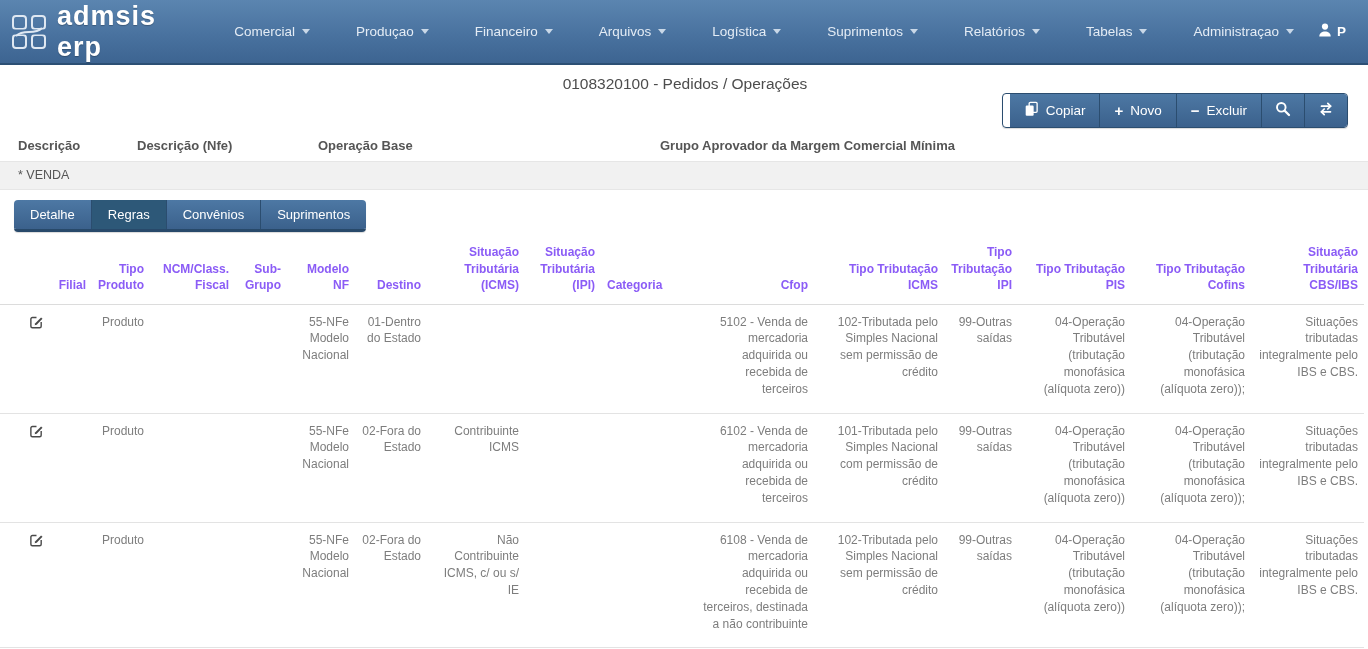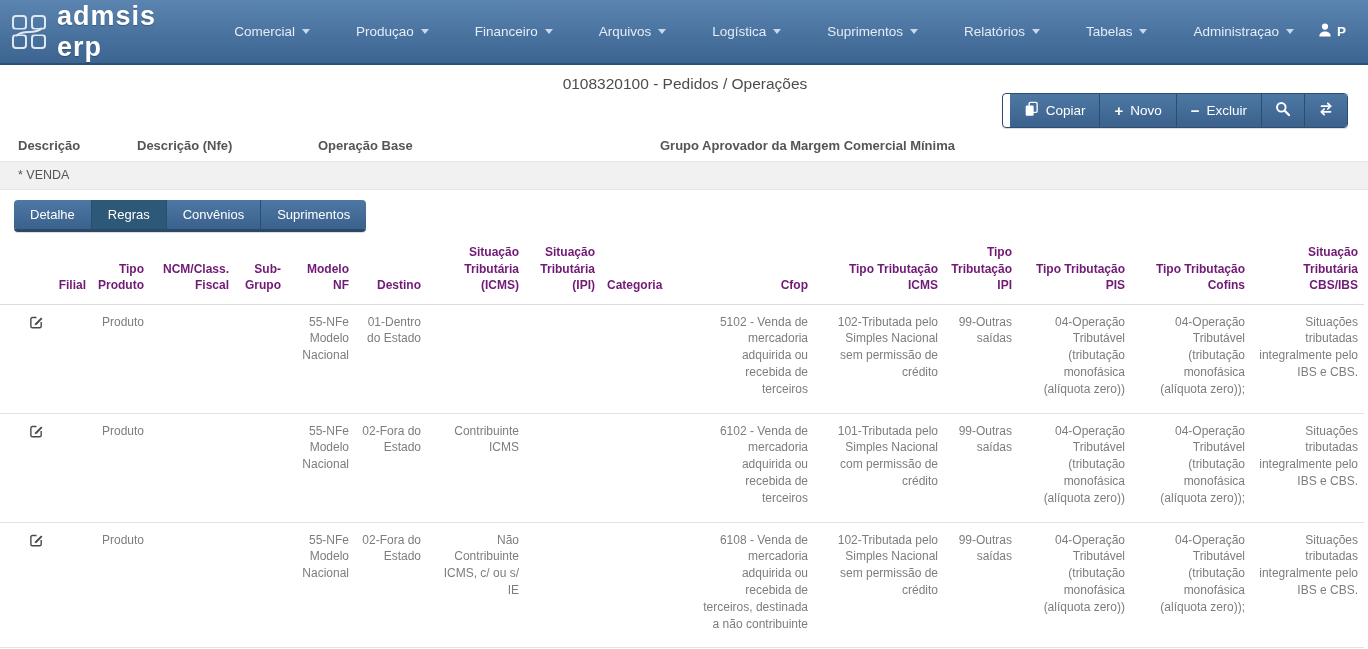--- a/index.html
+++ b/index.html
@@ -50,21 +50,21 @@
     border:none;border-left:1px solid var(--btn-border);color:#fff;font-size:13px;
     font-family:inherit;padding:7px 16px;cursor:pointer;}
   .tab:first-child{border-left:none;}
   .tab.active{background:var(--tab-active);}
 
   .section-title{margin:13px 0 0 22px;font-size:15px;font-weight:normal;color:#4d4d4d;}
 
   
   table.rules{width:1364px;margin-top:6px;border-collapse:collapse;table-layout:fixed;}
   table.rules th{vertical-align:bottom;text-align:right;font-size:12px;font-weight:bold;
-    color:#701a75;padding:6px 6px 10px;line-height:1.38;border-bottom:1px solid #dcdcdc;}
+    color:#8b5cf6;padding:6px 6px 10px;line-height:1.38;border-bottom:1px solid #dcdcdc;}
   table.rules td{vertical-align:top;text-align:right;font-size:12px;color:var(--text-muted);
     padding:9px 6px 15px;line-height:1.4;overflow-wrap:break-word;}
   table.rules tbody tr{border-bottom:1px solid #e3e3e3;}
   table.rules .al{text-align:left;}
   td.edit-cell{text-align:left;padding-left:30px;cursor:pointer;}
   td.edit-cell svg{display:inline-block;}
   .plus-glyph{font-size:15px;font-weight:bold;line-height:1;}
   .minus-glyph{font-size:15px;font-weight:bold;line-height:1;}
 </style>
 </head>

